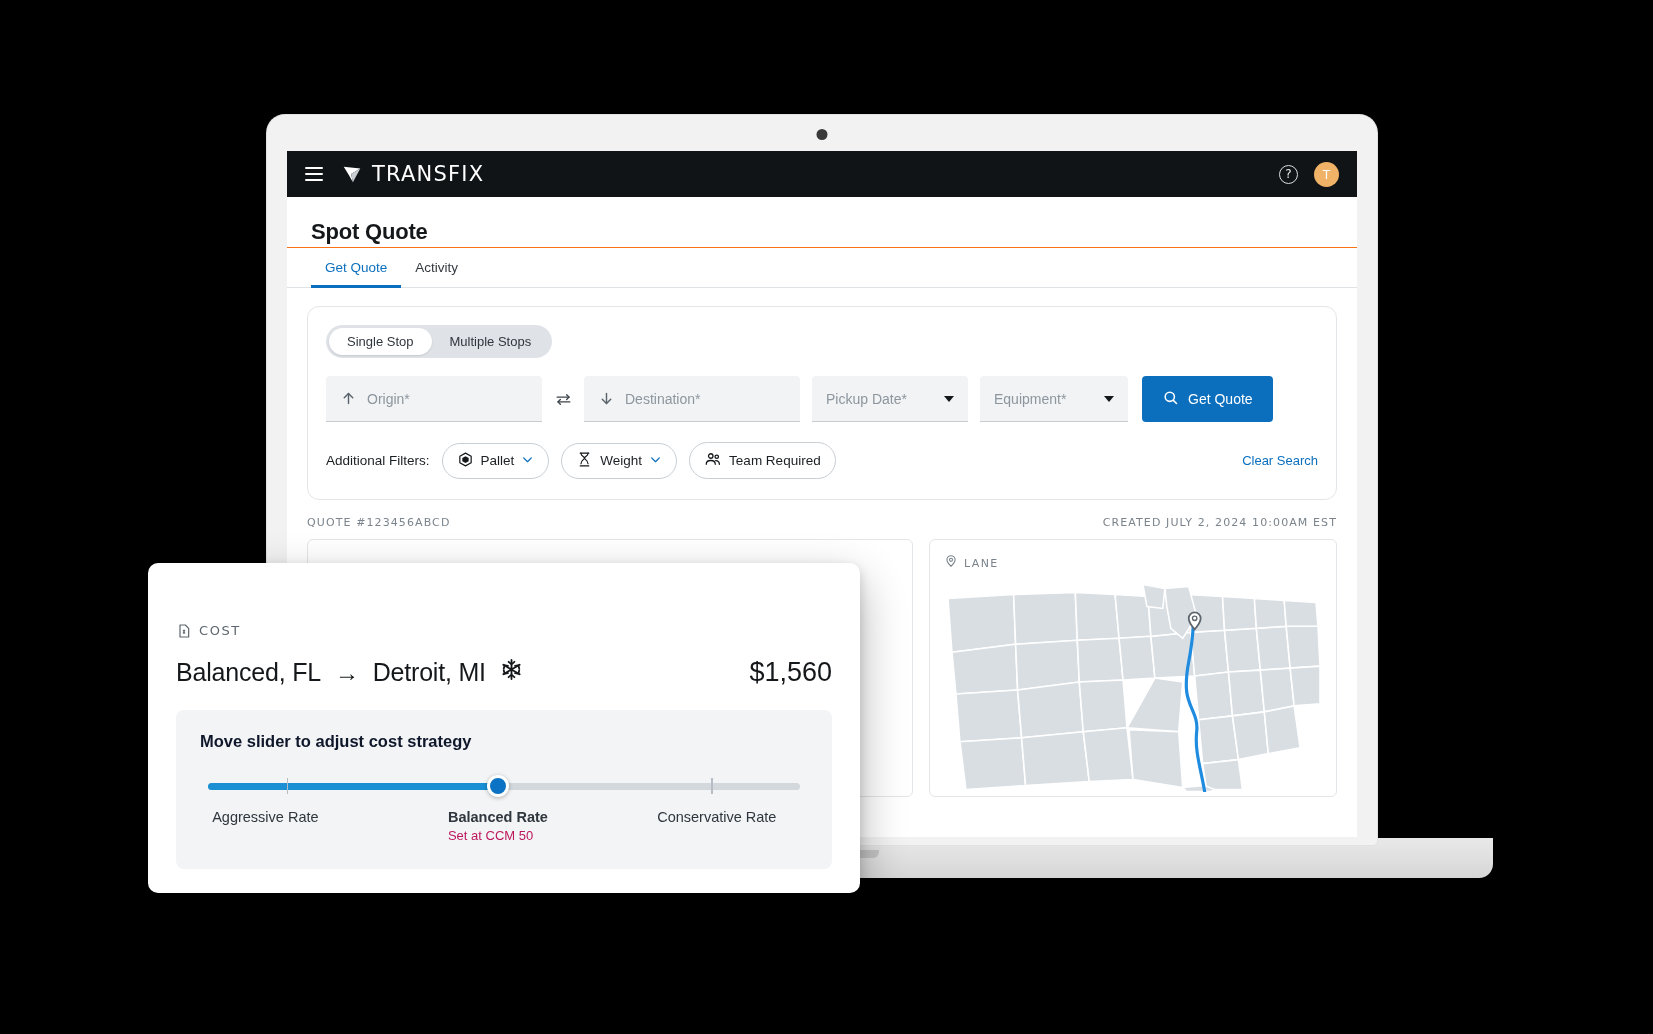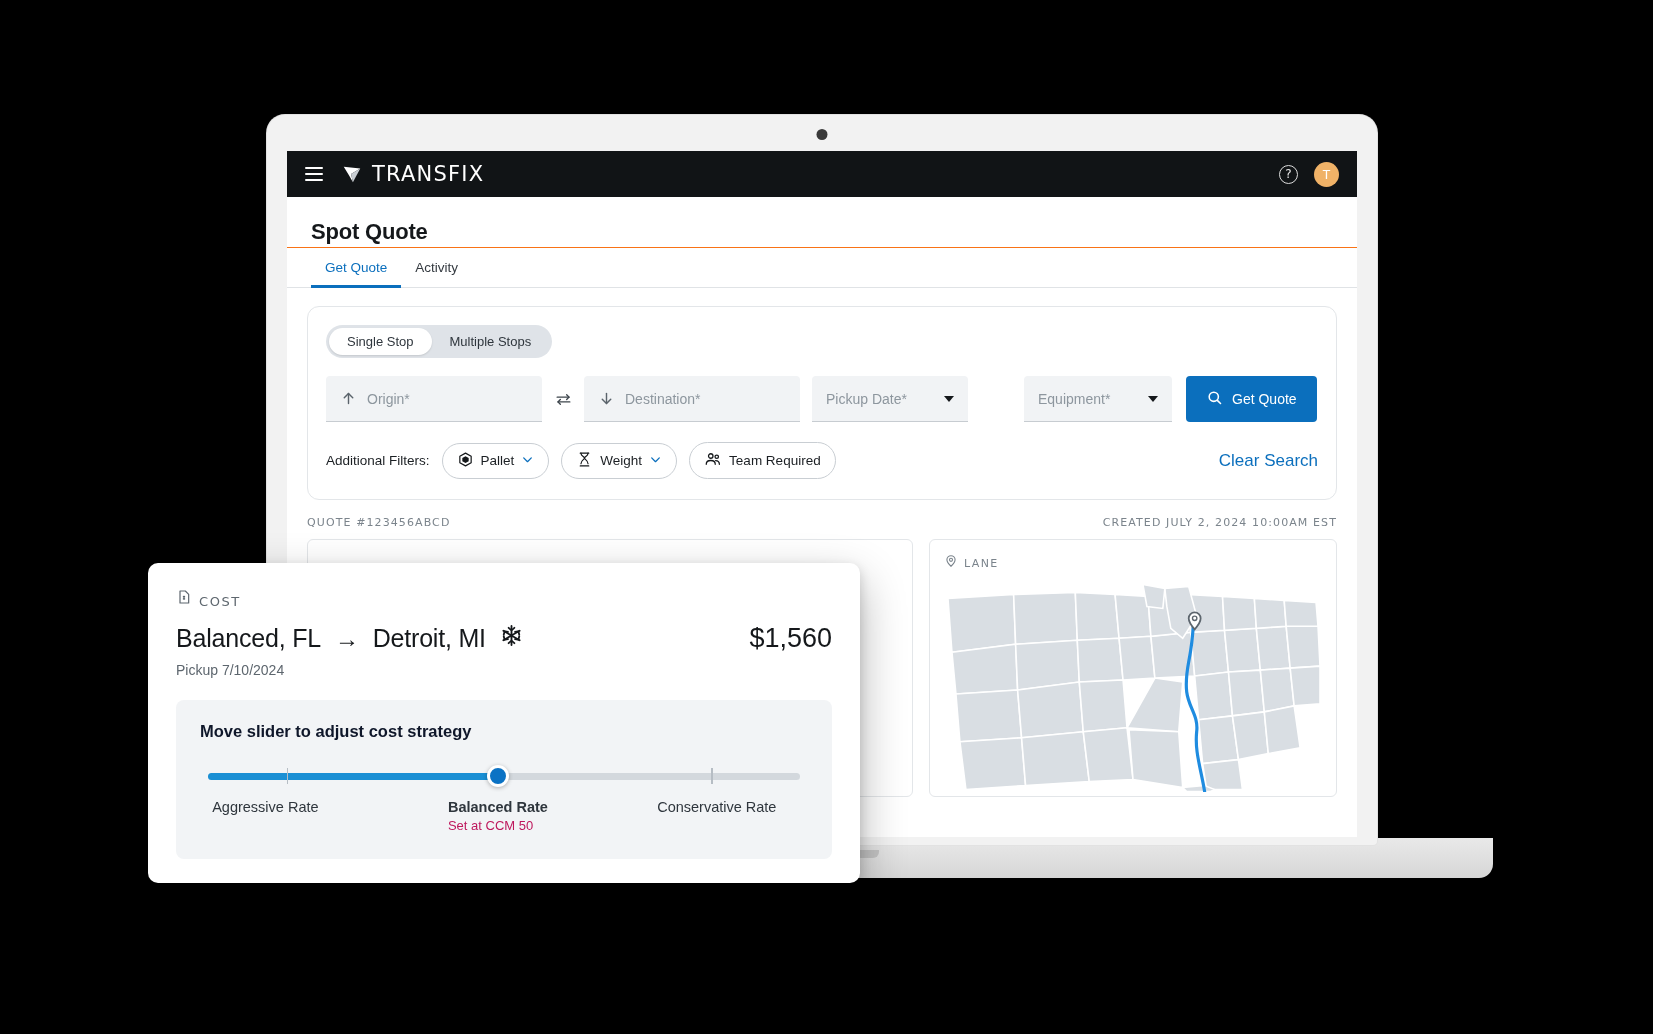--- a/index.html
+++ b/index.html
@@ -98,21 +98,21 @@
 
   .field-row { display: flex; align-items: flex-end; gap: 0; }
   .field {
     background: #f1f3f5; border-bottom: 1.5px solid #c7ccd1;
     border-radius: 4px 4px 0 0; height: 46px; display: flex; align-items: center;
     padding: 0 14px; gap: 10px; cursor: text;
   }
   .field.origin { width: 216px; }
   .field.dest { width: 216px; }
   .field.date { width: 156px; cursor: pointer; }
-  .field.equip { width: 148px; cursor: pointer; margin-left: 44px; }
+  .field.equip { width: 148px; cursor: pointer; }
   .field-ph { color: #8d969e; font-size: 14px; }
   .field-icon { color: #5a636b; display: flex; align-items: center; }
   .caret { margin-left: auto; width: 0; height: 0;
     border-left: 5px solid transparent; border-right: 5px solid transparent;
     border-top: 6px solid #15181b; }
   .swap {
     width: 42px; display: flex; align-items: center; justify-content: center;
     height: 46px; color: #3c444b; cursor: pointer;
   }
   .gap { width: 12px; }
@@ -125,21 +125,21 @@
 
   .filters-row { display: flex; align-items: center; margin-top: 20px; gap: 12px; }
   .filters-label { font-size: 13.5px; color: #1b1f23; font-weight: 500; }
   .chip {
     display: flex; align-items: center; gap: 7px; border: 1px solid #c9ced3;
     border-radius: 999px; padding: 7px 14px; font-size: 13.5px; color: #1b1f23;
     cursor: pointer; background: #fff;
   }
   .chip-caret { color: #0b6fbd; font-size: 10px; }
   .clear-search {
-    margin-left: auto; color: #0b6fbd; font-size: 17px; cursor: pointer;
+    margin-left: auto; color: #0b6fbd; font-size: 13px; cursor: pointer;
   }
 
   
   .quote-meta {
     display: flex; align-items: center; padding: 16px 20px 10px 20px;
   }
   .quote-id, .quote-created {
     font-size: 11px; letter-spacing: 1.1px; color: #7b848c;
     font-family: "DejaVu Sans", sans-serif;
   }
@@ -161,21 +161,21 @@
     font-family: "DejaVu Sans", sans-serif;
   }
   .map-wrap { position: relative; width: 100%; }
 
   
   .cost-card {
     position: absolute; left: 148px; top: 563px; width: 712px;
     background: #fff; border-radius: 10px; padding: 26px 28px 24px 28px;
     box-shadow: 0 18px 46px rgba(0,0,0,.30), 0 4px 12px rgba(0,0,0,.16);
   }
-  .cost-head { display: flex; align-items: flex-end; gap: 7px; margin-bottom: 14px; }
+  .cost-head { display: flex; align-items: flex-start; gap: 7px; margin-bottom: 14px; margin-top: 34px; }
   .cost-label {
     font-size: 13px; letter-spacing: 1.6px; color: #5d666e;
     font-family: "DejaVu Sans", sans-serif;
   }
   .route-row { display: flex; align-items: center; }
   .route-text {
     font-size: 25px; color: #15181b; display: flex; align-items: center; gap: 14px;
     letter-spacing: -0.2px;
   }
   .route-arrow { font-size: 24px; color: #15181b; }
@@ -480,21 +480,20 @@
             <path d="M12 2v20M3.5 7l17 10M20.5 7l-17 10"></path>
             <path d="M9 4l3 2.6L15 4M9 20l3-2.6L15 20"></path>
             <path d="M3.9 11.2l.9-3.5 3.5.6M20.1 12.8l-.9 3.5-3.5-.6"></path>
             <path d="M20.1 11.2l-.9-3.5-3.5.6M3.9 12.8l.9 3.5 3.5-.6"></path>
           </svg>
         </span>
       </div>
       <div class="price">$1,560</div>
     </div>
 
-    <div class="pickup">Pickup 7/10/2024</div>
 
     <div class="slider-panel">
       <div class="slider-title">Move slider to adjust cost strategy</div>
 
       <div class="slider-track-wrap">
         <div class="slider-track"></div>
         <div class="slider-fill" style="width: 49%;"></div>
         <div class="tick t1"></div>
         <div class="tick t2"></div>
         <div class="slider-thumb" style="left: 49%;"></div>

